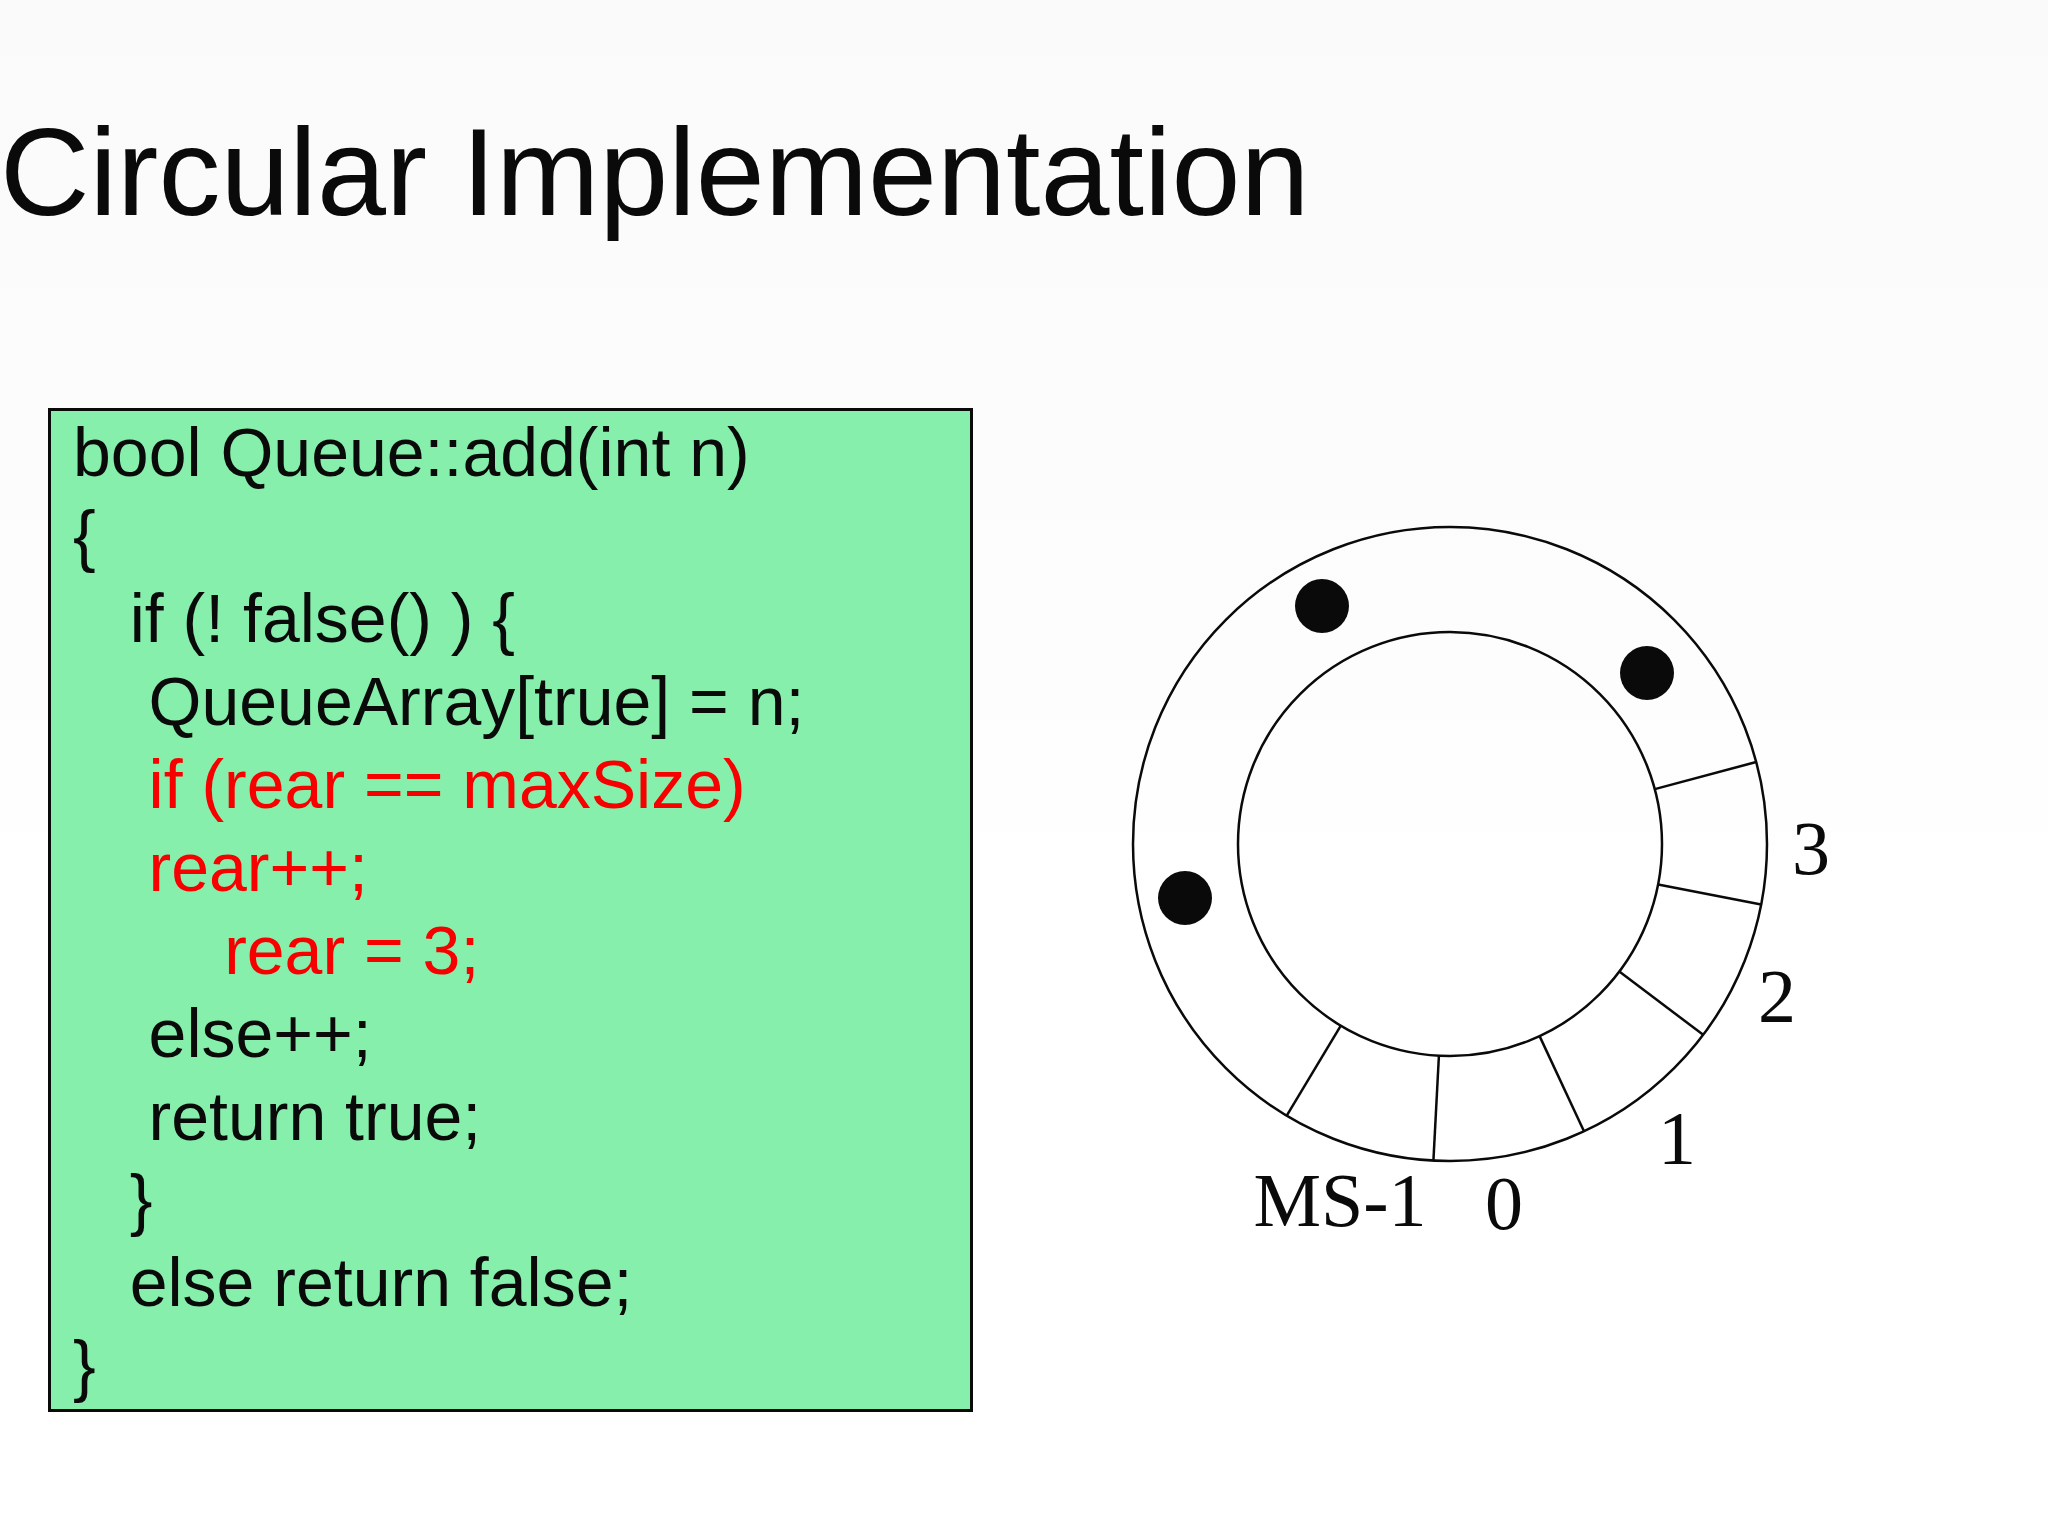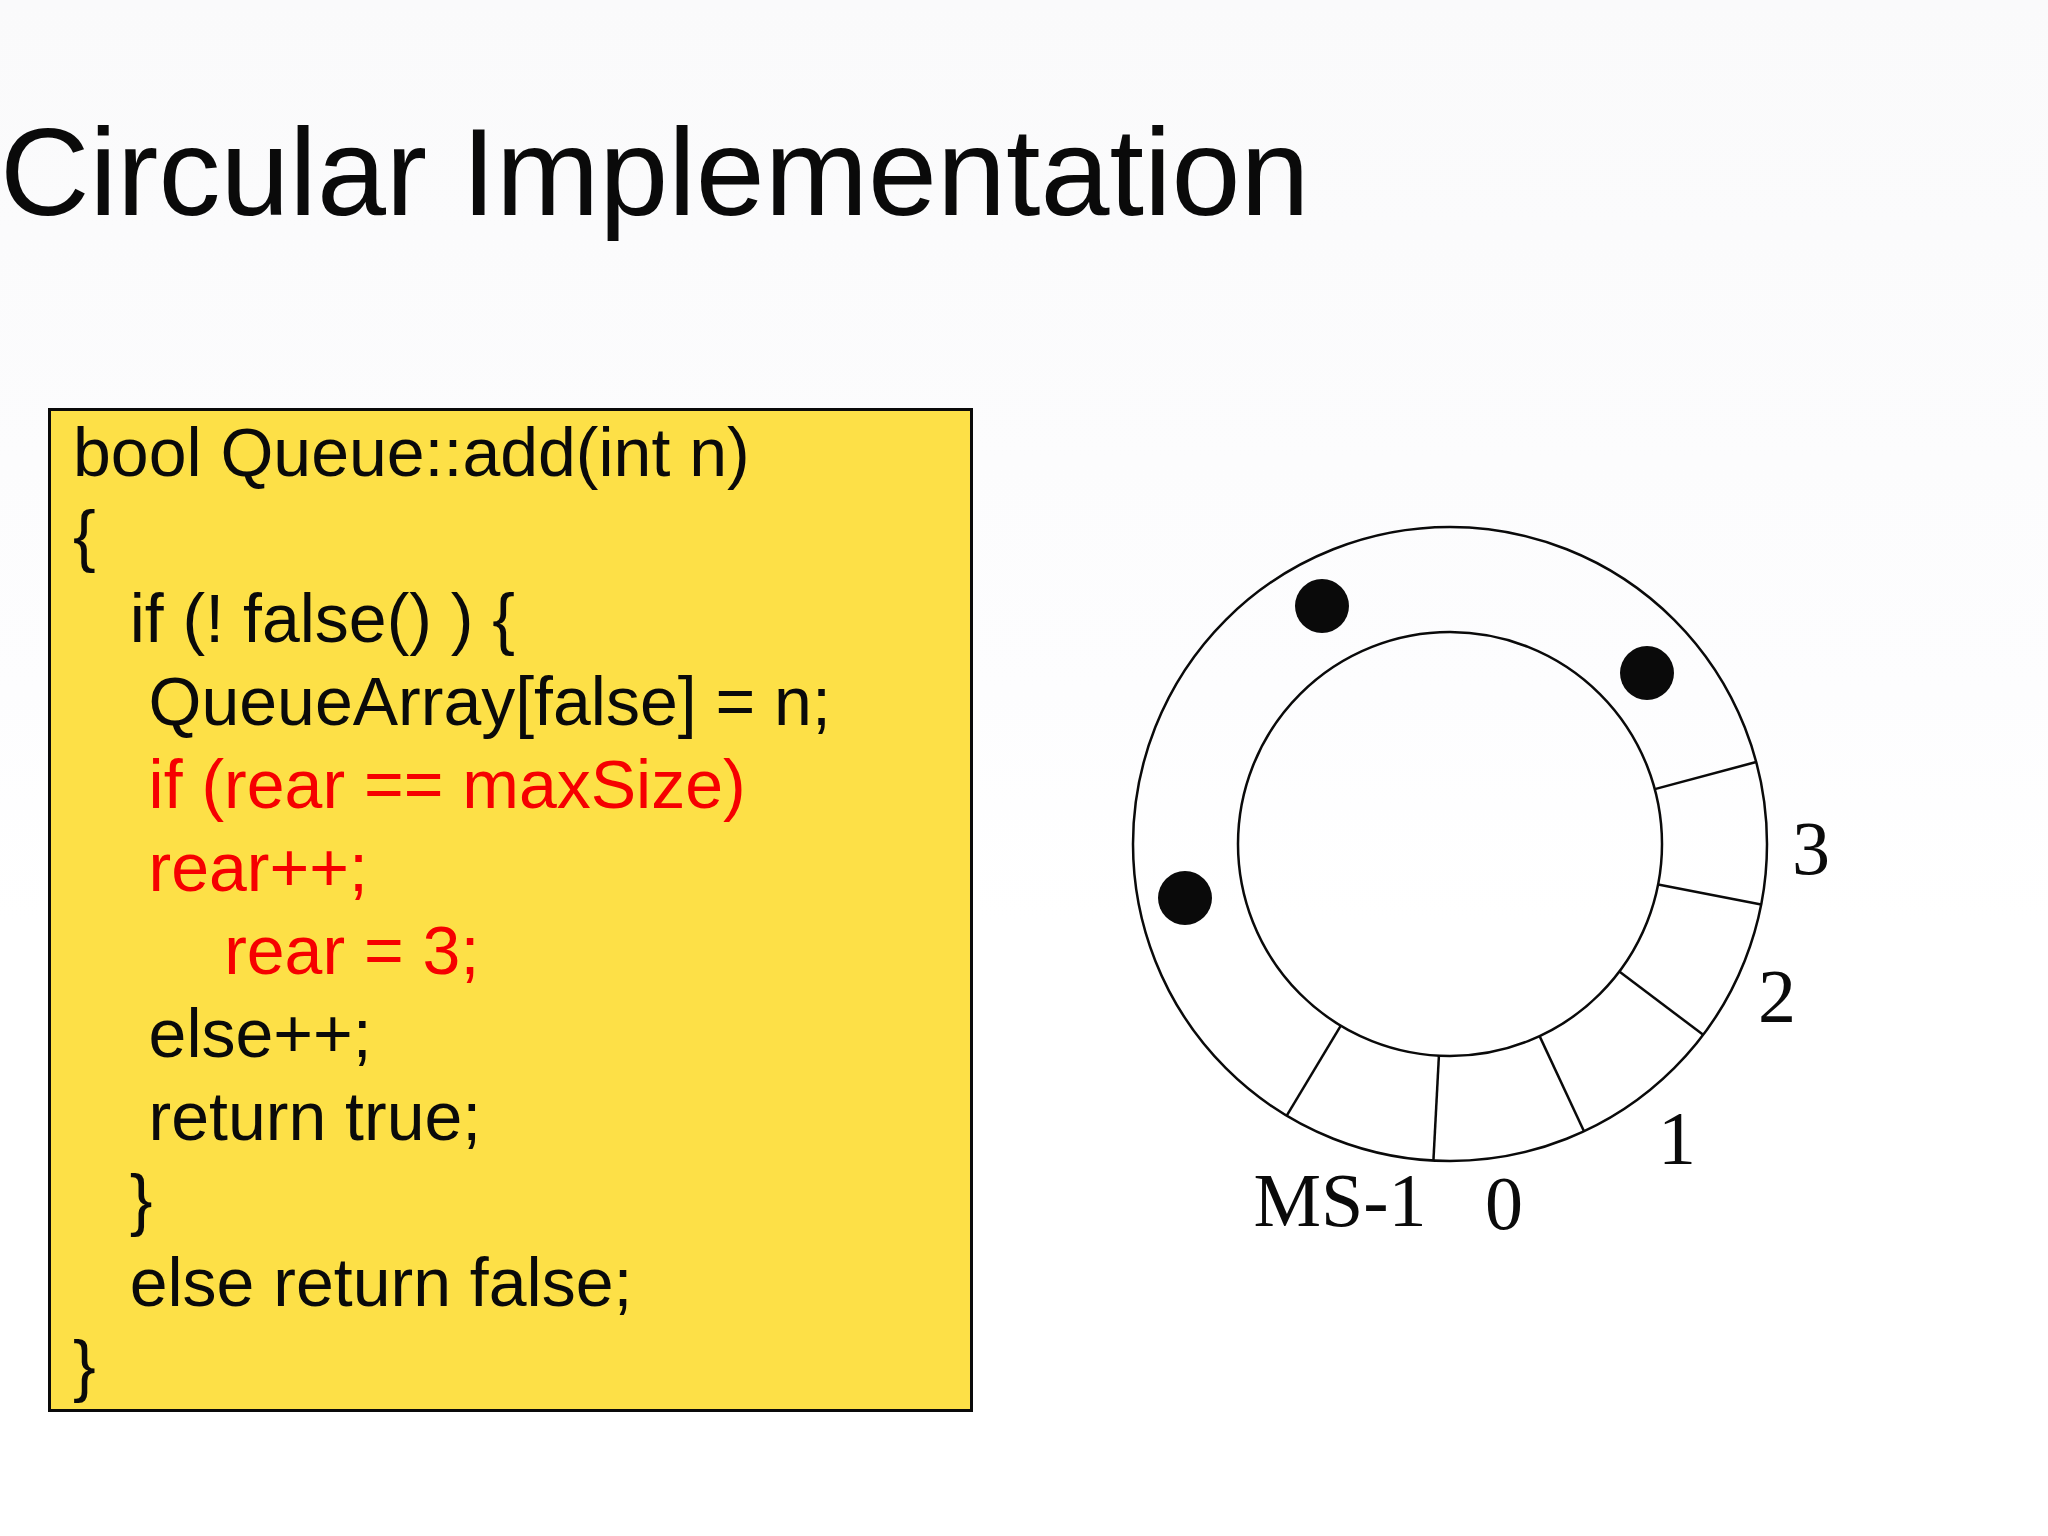--- a/index.html
+++ b/index.html
@@ -28,21 +28,21 @@
     white-space: nowrap;
   }
   .code-box {
     position: absolute;
     left: 48px;
     top: 408px;
     width: 925px;
     height: 1004px;
     box-sizing: border-box;
     border: 3px solid var(--ink, #0a0a0a);
-    background: #fde047;
+    background: #86efac;
     padding: 0 0 0 22px;
   }
   .code-line {
     font-size: 68px;
     line-height: 83px;
     white-space: pre;
     color: var(--ink, #0a0a0a);
   }
   .code-line.hl {
     color: var(--hl, #f60000);
@@ -63,21 +63,21 @@
 </head>
 <body>
 
 <div class="slide-title">Circular Implementation</div>
 
 <div class="code-box">
   <div>
       <div class="code-line">bool Queue::add(int n)</div>
       <div class="code-line">{</div>
       <div class="code-line">   if (! false() ) {</div>
-      <div class="code-line">    QueueArray[false] = n;</div>
+      <div class="code-line">    QueueArray[true] = n;</div>
       <div class="code-line hl">    if (rear == maxSize)</div>
       <div class="code-line hl">    rear++;</div>
       <div class="code-line hl">        rear = 3;</div>
       <div class="code-line">    else++;</div>
       <div class="code-line">    return true;</div>
       <div class="code-line">   }</div>
       <div class="code-line">   else return false;</div>
       <div class="code-line">}</div>
     </div>
 </div>

